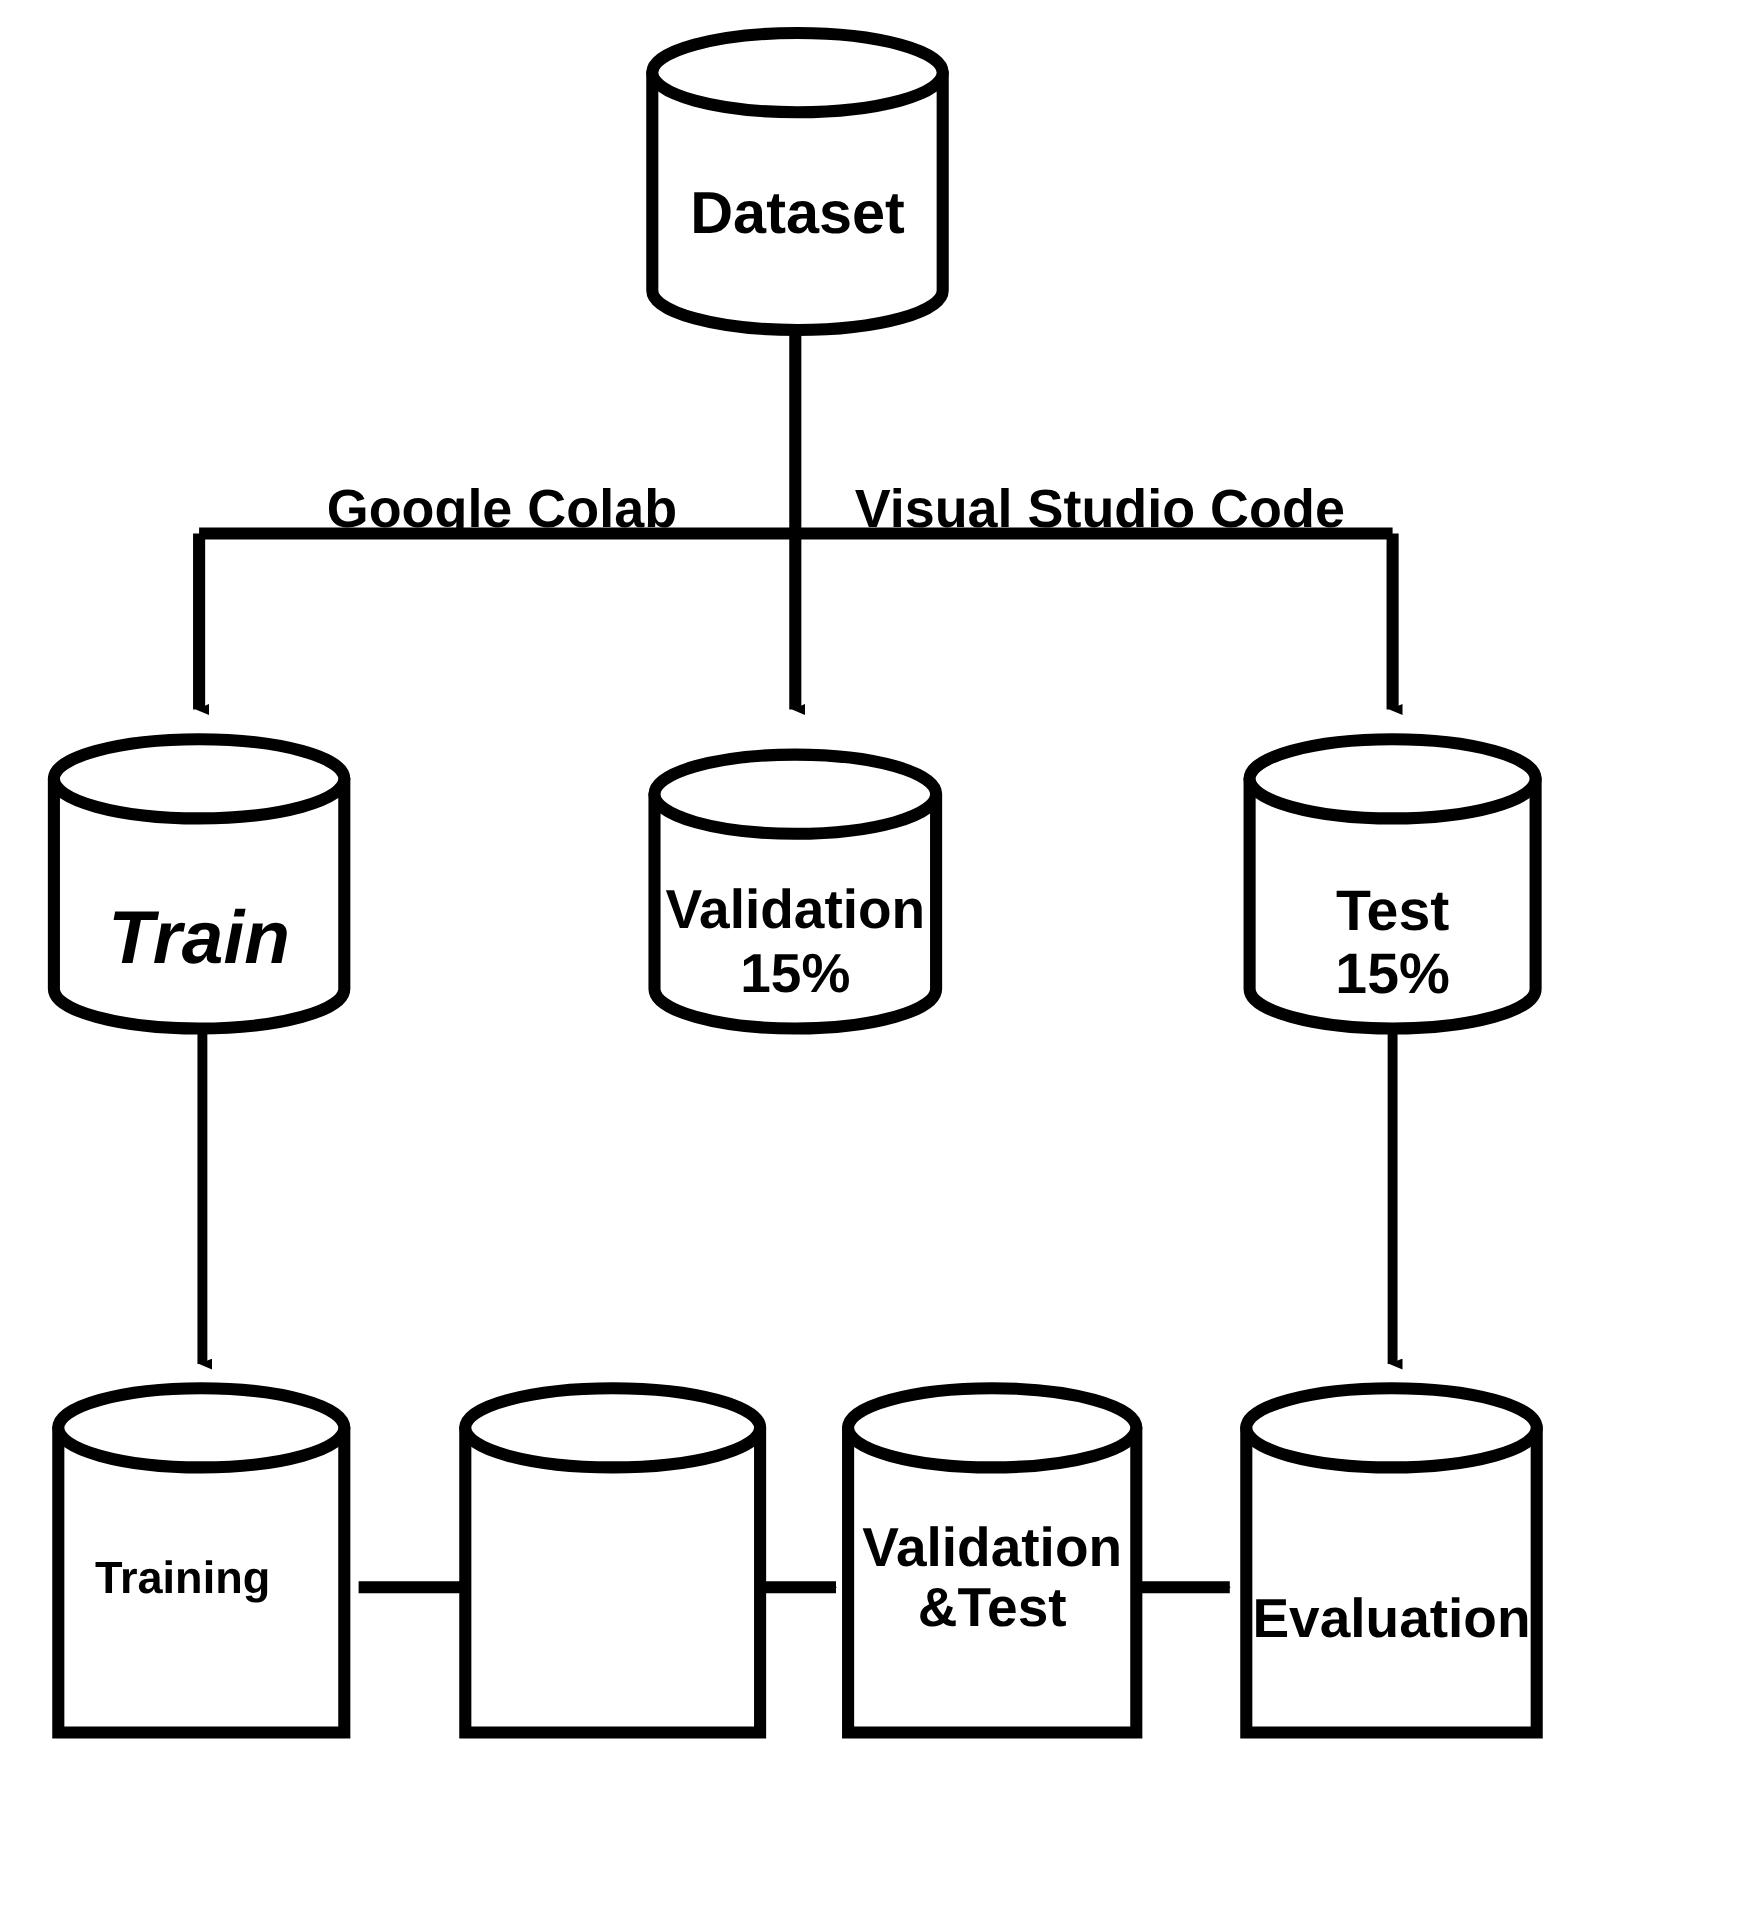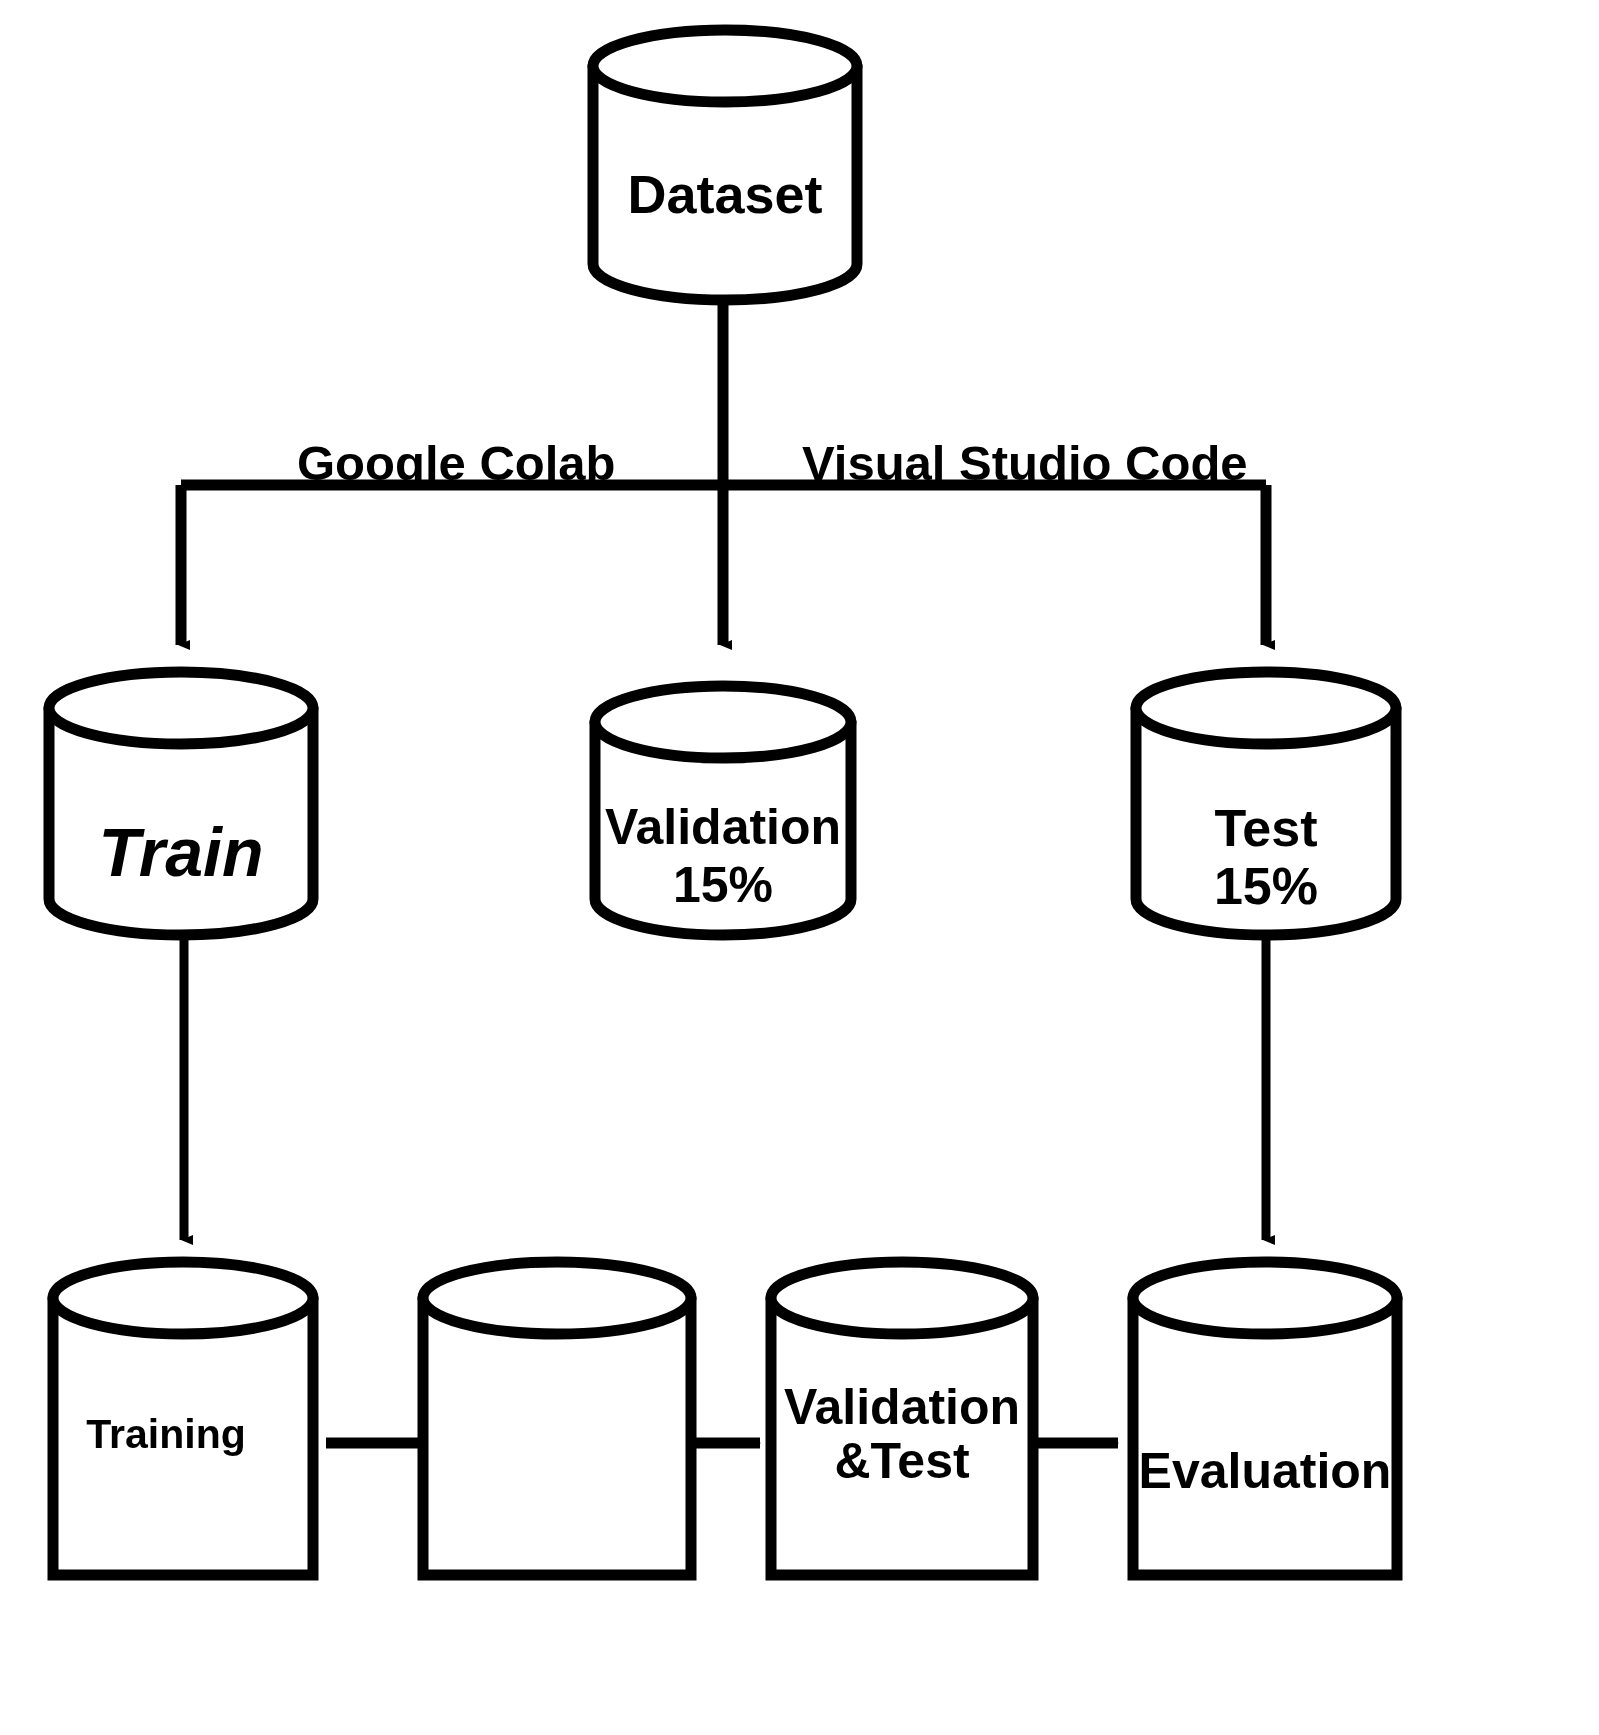--- a/index.html
+++ b/index.html
@@ -123,21 +123,21 @@
         <path d="M 1133 1298 L 1133 1575 L 1397 1575 L 1397 1298" fill="#ffffff"></path>
         <ellipse cx="1265" cy="1298" rx="132" ry="36" fill="#ffffff"></ellipse>
       </g>
     </g>
   </svg>
 
   <div class="cyl-label" style="left:593px; top:165px; width:264px; font-size:54px;">Dataset</div>
 
   <div class="edge-label" style="left:297px; top:435px; font-size:49px;">Google Colab</div>
 
-  <div class="edge-label" style="left:777px; top:435px; font-size:49px;margin-left:25px;">Visual Studio Code</div>
+  <div class="edge-label" style="left:777px; top:435px; font-size:49px;">Visual Studio Code</div>
 
   <div class="cyl-label" style="left:49px; top:816px; width:264px; font-size:68px;font-style:italic;">Train</div>
 
   <div class="cyl-label" style="left:588px; top:800px; width:270px; font-size:50px;">Validation</div>
   <div class="cyl-label" style="left:588px; top:858px; width:270px; font-size:50px;">15%</div>
 
   <div class="cyl-label" style="left:1136px; top:800px; width:260px; font-size:52px;">Test</div>
   <div class="cyl-label" style="left:1136px; top:858px; width:260px; font-size:52px;">15%</div>
 
   <div class="cyl-label" style="left:36px; top:1412px; width:260px; font-size:41px;">Training</div>

